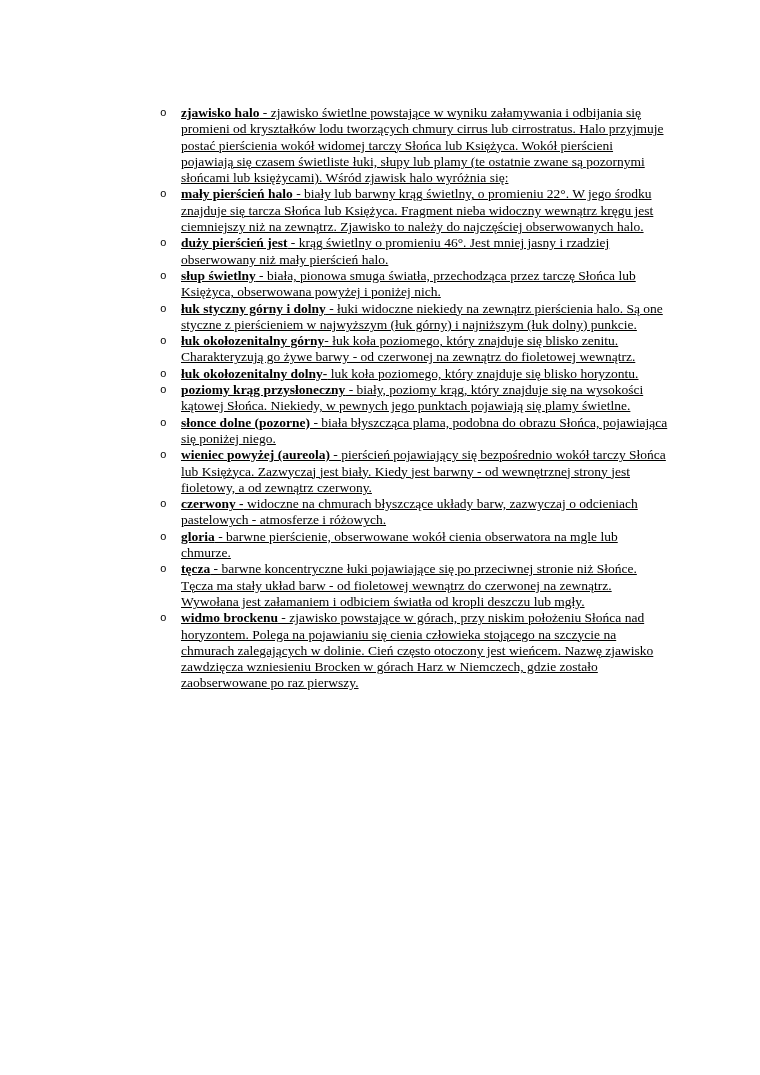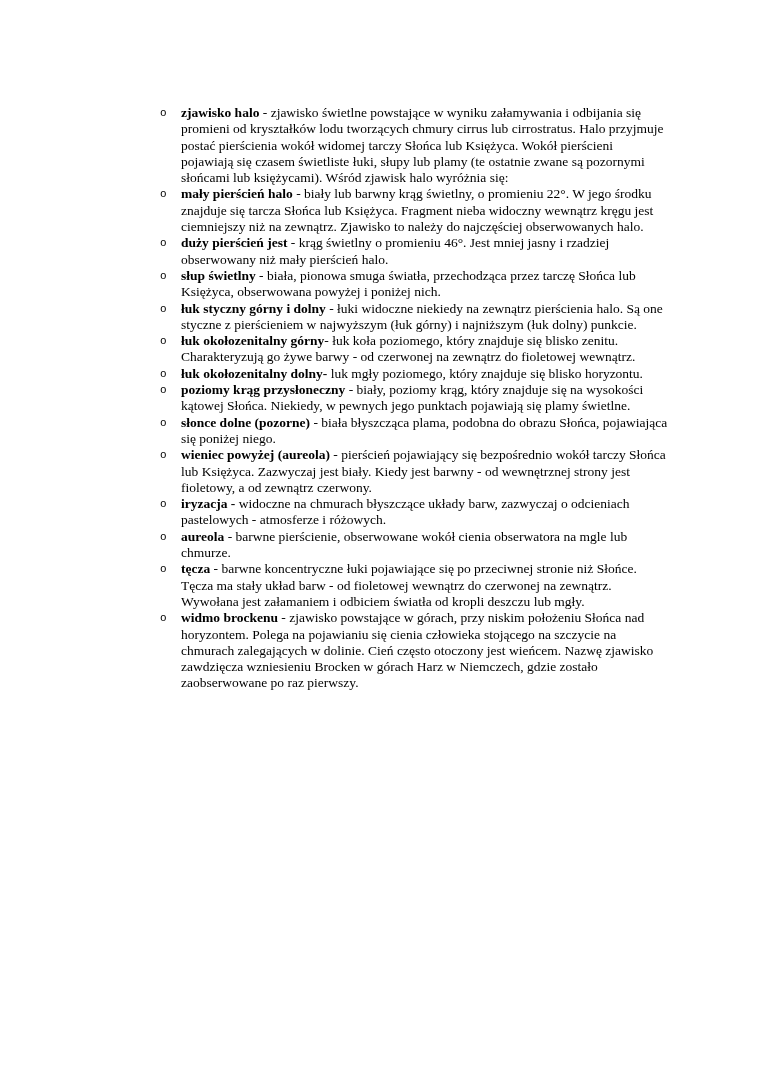--- a/index.html
+++ b/index.html
@@ -42,20 +42,21 @@
   .item .marker {
     flex: none;
     width: 21px;
     font-family: "Liberation Mono", monospace;
     font-size: 11px;
     line-height: 16.3px;
   }
   .item .body {
     flex: none;
     width: 487px;
+    text-decoration: underline;
   }
 </style>
 </head>
 <body>
 
 <div class="page">
   <div class="content">
 
 
     <div class="list">
@@ -97,21 +98,21 @@
   <div class="item">
     <span class="marker">o</span>
     <span class="body">
       <span class="term">łuk okołozenitalny górny</span><span>- łuk koła poziomego, który znajduje się blisko zenitu. Charakteryzują go żywe barwy - od czerwonej na zewnątrz do fioletowej wewnątrz.</span>
     </span>
   </div>
 
   <div class="item">
     <span class="marker">o</span>
     <span class="body">
-      <span class="term">łuk okołozenitalny dolny-</span><span> luk mgły poziomego, który znajduje się blisko horyzontu.</span>
+      <span class="term">łuk okołozenitalny dolny-</span><span> luk koła poziomego, który znajduje się blisko horyzontu.</span>
     </span>
   </div>
 
   <div class="item">
     <span class="marker">o</span>
     <span class="body">
       <span class="term">poziomy krąg przysłoneczny</span><span> - biały, poziomy krąg, który znajduje się na wysokości kątowej Słońca. Niekiedy, w pewnych jego punktach pojawiają się plamy świetlne.</span>
     </span>
   </div>
 
@@ -125,28 +126,28 @@
   <div class="item">
     <span class="marker">o</span>
     <span class="body">
       <span class="term">wieniec powyżej (aureola)</span><span> - pierścień pojawiający się bezpośrednio wokół tarczy Słońca lub Księżyca. Zazwyczaj jest biały. Kiedy jest barwny - od wewnętrznej strony jest fioletowy, a od zewnątrz czerwony.</span>
     </span>
   </div>
 
   <div class="item">
     <span class="marker">o</span>
     <span class="body">
-      <span class="term">iryzacja -</span><span> widoczne na chmurach błyszczące układy barw, zazwyczaj o odcieniach pastelowych - atmosferze i różowych.</span>
+      <span class="term">czerwony -</span><span> widoczne na chmurach błyszczące układy barw, zazwyczaj o odcieniach pastelowych - atmosferze i różowych.</span>
     </span>
   </div>
 
   <div class="item">
     <span class="marker">o</span>
     <span class="body">
-      <span class="term">aureola</span><span> - barwne pierścienie, obserwowane wokół cienia obserwatora na mgle lub chmurze.</span>
+      <span class="term">gloria</span><span> - barwne pierścienie, obserwowane wokół cienia obserwatora na mgle lub chmurze.</span>
     </span>
   </div>
 
   <div class="item">
     <span class="marker">o</span>
     <span class="body">
       <span class="term">tęcza</span><span> - barwne koncentryczne łuki pojawiające się po przeciwnej stronie niż Słońce. Tęcza ma stały układ barw - od fioletowej wewnątrz do czerwonej na zewnątrz. Wywołana jest załamaniem i odbiciem światła od kropli deszczu lub mgły.</span>
     </span>
   </div>
 

